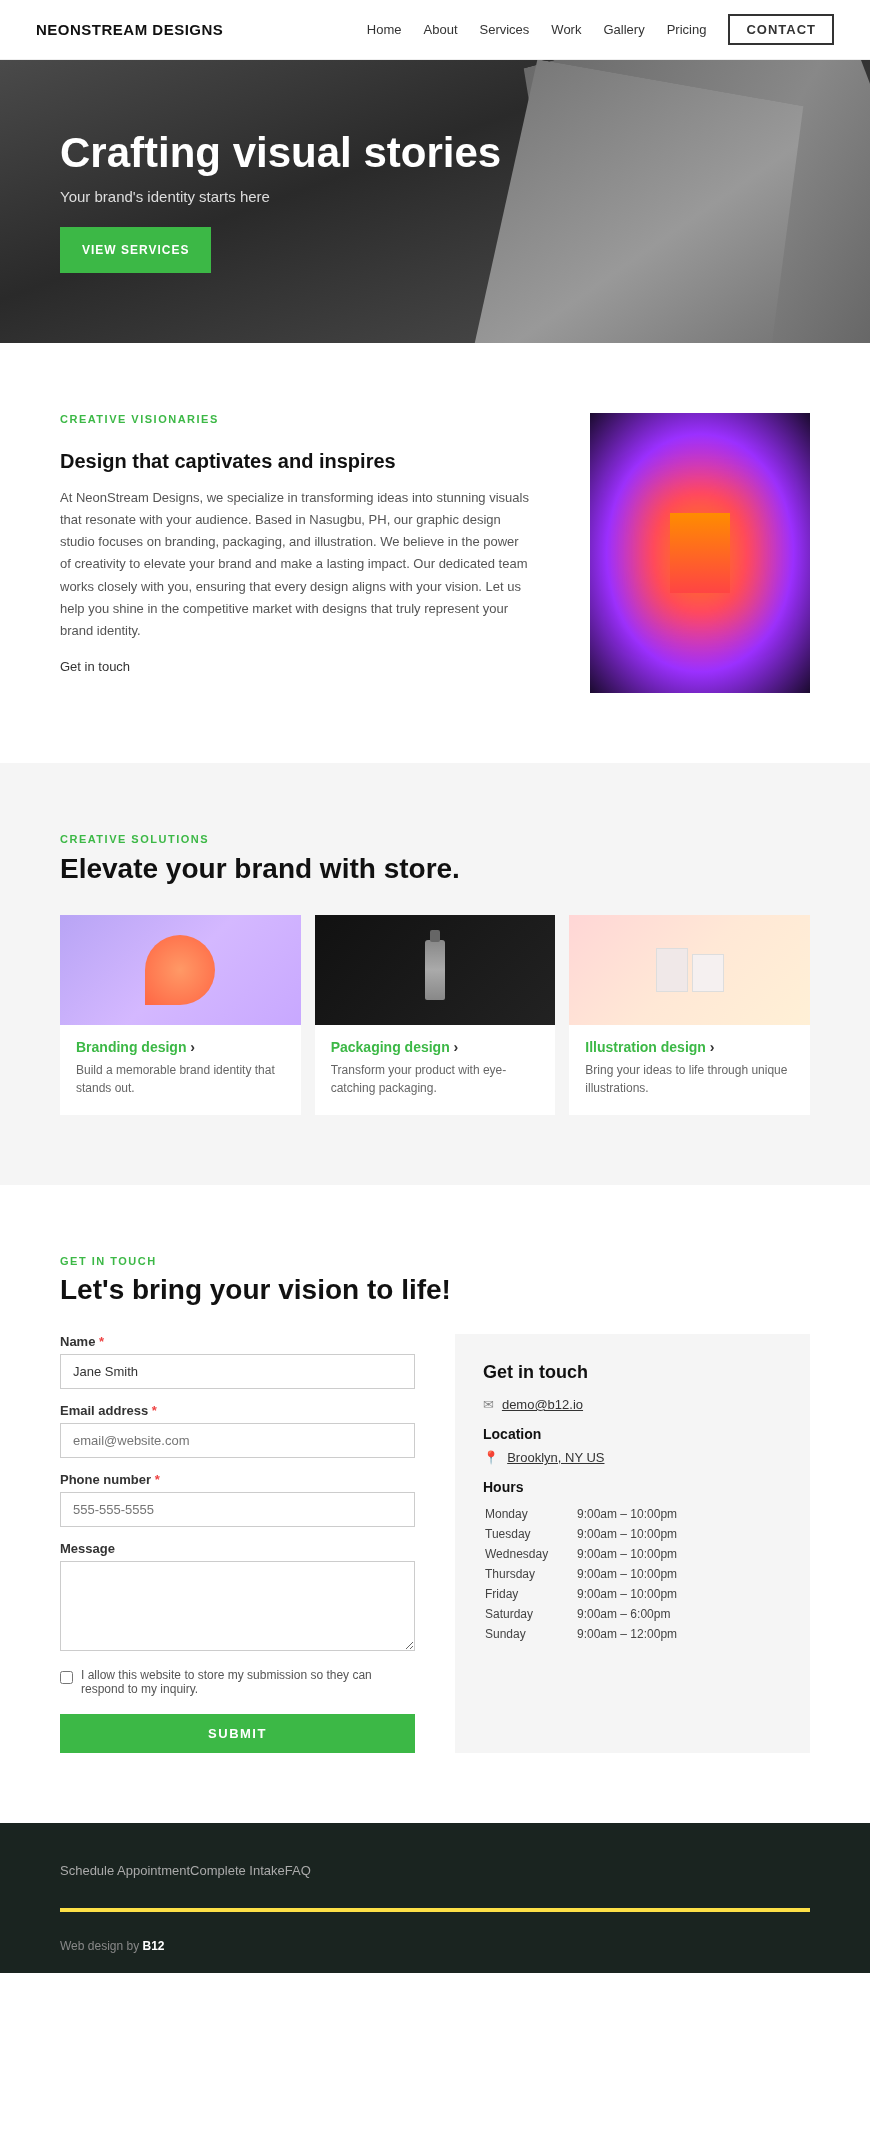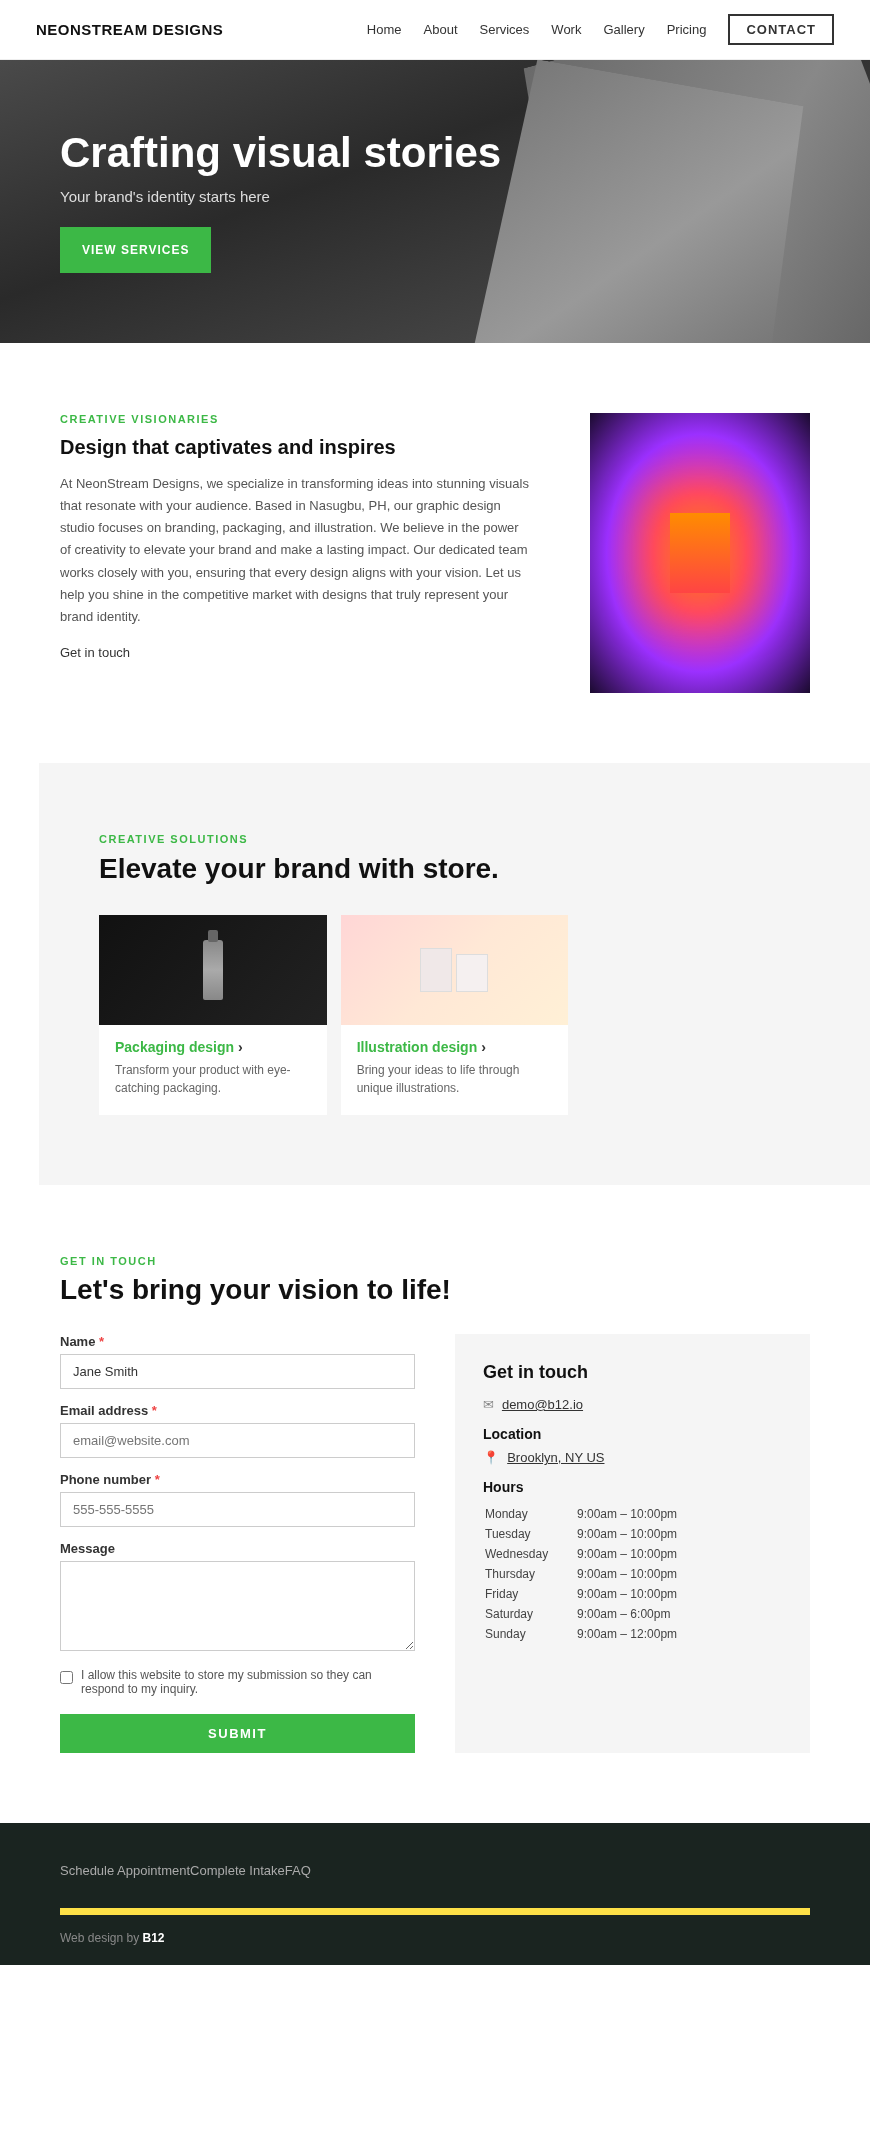--- a/index.html
+++ b/index.html
@@ -47,21 +47,21 @@
       font-size: 12px; font-weight: 700; letter-spacing: 1px;
       border: none; cursor: pointer; text-transform: uppercase;
     }
 
     
     .about-section {
       padding: 70px 60px; display: flex; gap: 60px; align-items: flex-start;
       background: #fff;
     }
     .about-text { flex: 1; }
-    .section-label { color: #3cb846; font-size: 11px; font-weight: 700; letter-spacing: 1.5px; text-transform: uppercase; margin-bottom: 10px; }
+    .section-label { color: #3cb846; font-size: 11px; font-weight: 700; letter-spacing: 1.5px; text-transform: uppercase; margin-bottom: 24px; }
     .about-text h2 { font-size: 20px; font-weight: 900; color: #111; margin-bottom: 14px; line-height: 1.2; }
     .about-text p { font-size: 13px; line-height: 1.7; color: #555; margin-bottom: 16px; }
     .about-text a { color: #333; font-size: 13px; text-decoration: none; }
     .about-image {
       width: 220px; height: 280px; flex-shrink: 0;
       background: linear-gradient(135deg, #ff6b9d 0%, #c44dff 30%, #ff8c42 60%, #ff4444 80%, #2a1a3e 100%);
       display: flex; align-items: center; justify-content: center; overflow: hidden;
     }
     .about-image-inner {
       width: 100%; height: 100%;
@@ -70,21 +70,21 @@
     }
     .tunnel {
       position: absolute; top: 50%; left: 50%; transform: translate(-50%, -50%);
       width: 60px; height: 80px;
       background: linear-gradient(to bottom, #ff8c00, #ff4444);
       box-shadow: 0 0 40px 20px rgba(255,100,0,0.5);
     }
 
     
     .services-section {
-      background: #f5f5f5; padding: 70px 60px; margin-left: 39px;
+      background: #f5f5f5; padding: 70px 60px;
     }
     .services-section .section-label { margin-bottom: 8px; }
     .services-section h2 { font-size: 28px; font-weight: 900; color: #111; margin-bottom: 30px; }
     .services-grid { display: grid; grid-template-columns: 1fr 1fr 1fr; gap: 14px; }
     .service-card { background: #fff; overflow: hidden; }
     .service-img-branding {
       background: linear-gradient(135deg, #b8a4f5 0%, #d4b8ff 50%, #c8a8ff 100%);
       display: flex; align-items: center; justify-content: center;
       height: 110px;
     }
@@ -143,21 +143,21 @@
     .hours-table tr td { padding: 2px 0; font-size: 12px; color: #444; }
     .hours-table tr td:first-child { width: 90px; }
     .icon-small { font-size: 13px; color: #888; }
 
     
     footer {
       background: #1a2420; padding: 40px 60px 20px;
     }
     .footer-links { display: flex; margin-bottom: 30px; flex-wrap: wrap; }
     .footer-links a { color: #aaa; text-decoration: none; font-size: 13px; }
-    .footer-bottom { border-top: 7px solid #fde047; padding-top: 14px; }
+    .footer-bottom { border-top: 4px solid #fde047; padding-top: 25px; }
     .footer-credit { font-size: 12px; color: #888; }
     .footer-credit strong { color: #fff; font-weight: 900; }
 
     
     .branding-shape {
       width: 70px; height: 70px;
       background: radial-gradient(circle, #ff9966 0%, #ff6644 100%);
       border-radius: 50% 50% 50% 0;
       position: relative;
     }
@@ -218,20 +218,32 @@
       <div class="tunnel"></div>
     </div>
   </div>
 </section>
 
 <section class="services-section">
   <div class="section-label">CREATIVE SOLUTIONS</div>
   <h2>Elevate your brand with store.</h2>
   <div class="services-grid">
 
+    <div class="service-card">
+      <div class="service-img-branding">
+        <div class="branding-shape"></div>
+      </div>
+      <div class="service-body">
+        <div class="service-title">
+          <span>Branding design</span>
+          <span style="color:#333"> ›</span>
+        </div>
+        <div class="service-desc">Build a memorable brand identity that stands out.</div>
+      </div>
+    </div>
 
     <div class="service-card">
       <div class="service-img-packaging">
         <div class="packaging-bottle"></div>
       </div>
       <div class="service-body">
         <div class="service-title">
           <span>Packaging design</span>
           <span style="color:#333"> ›</span>
         </div>

